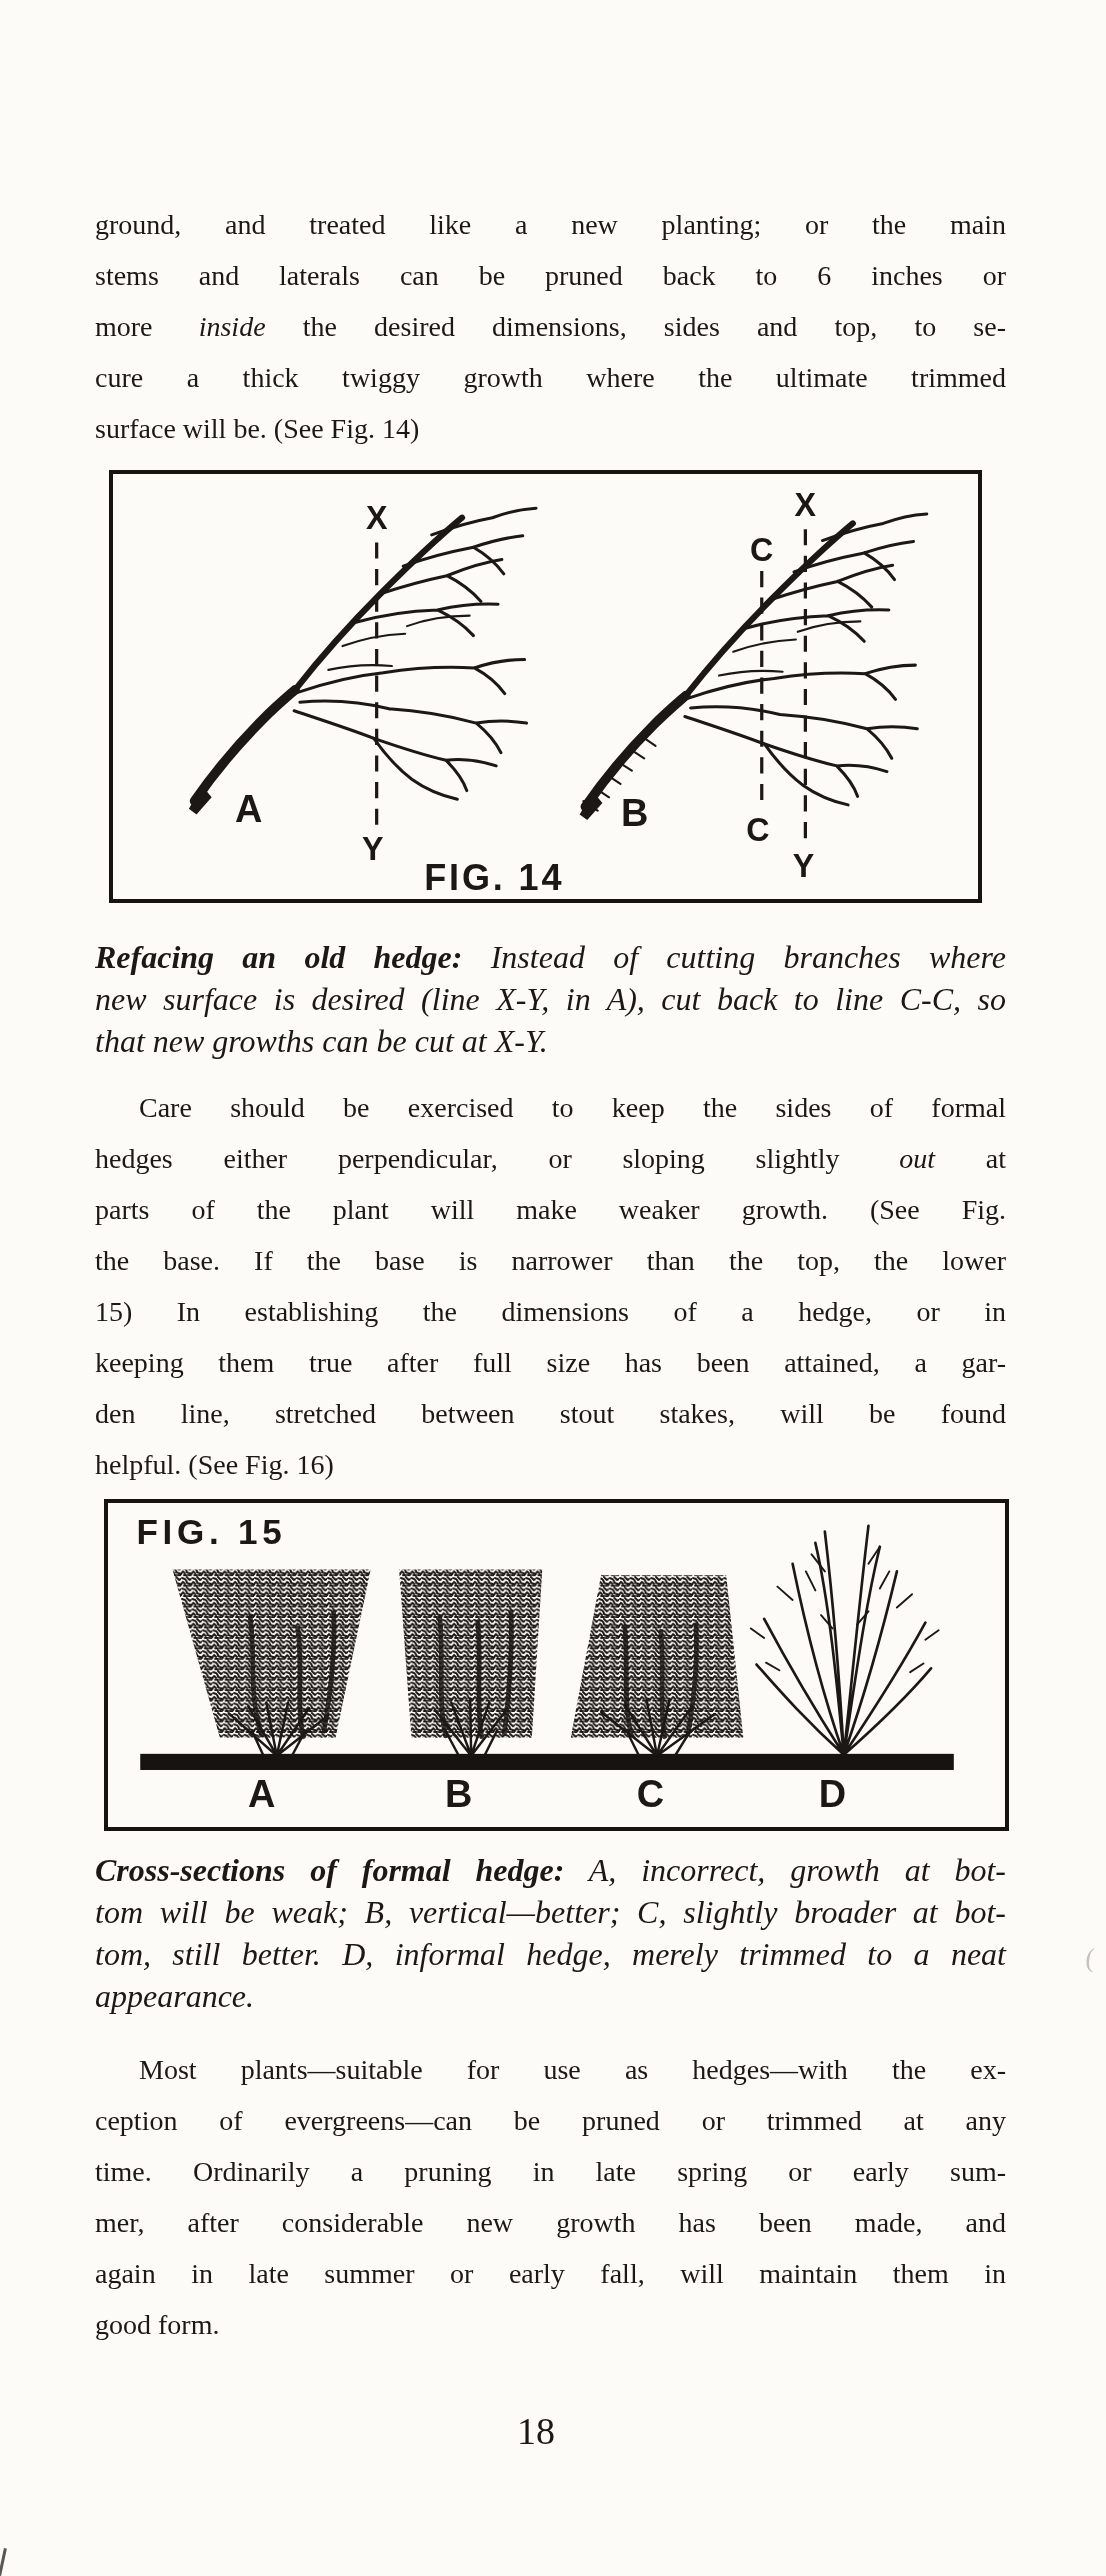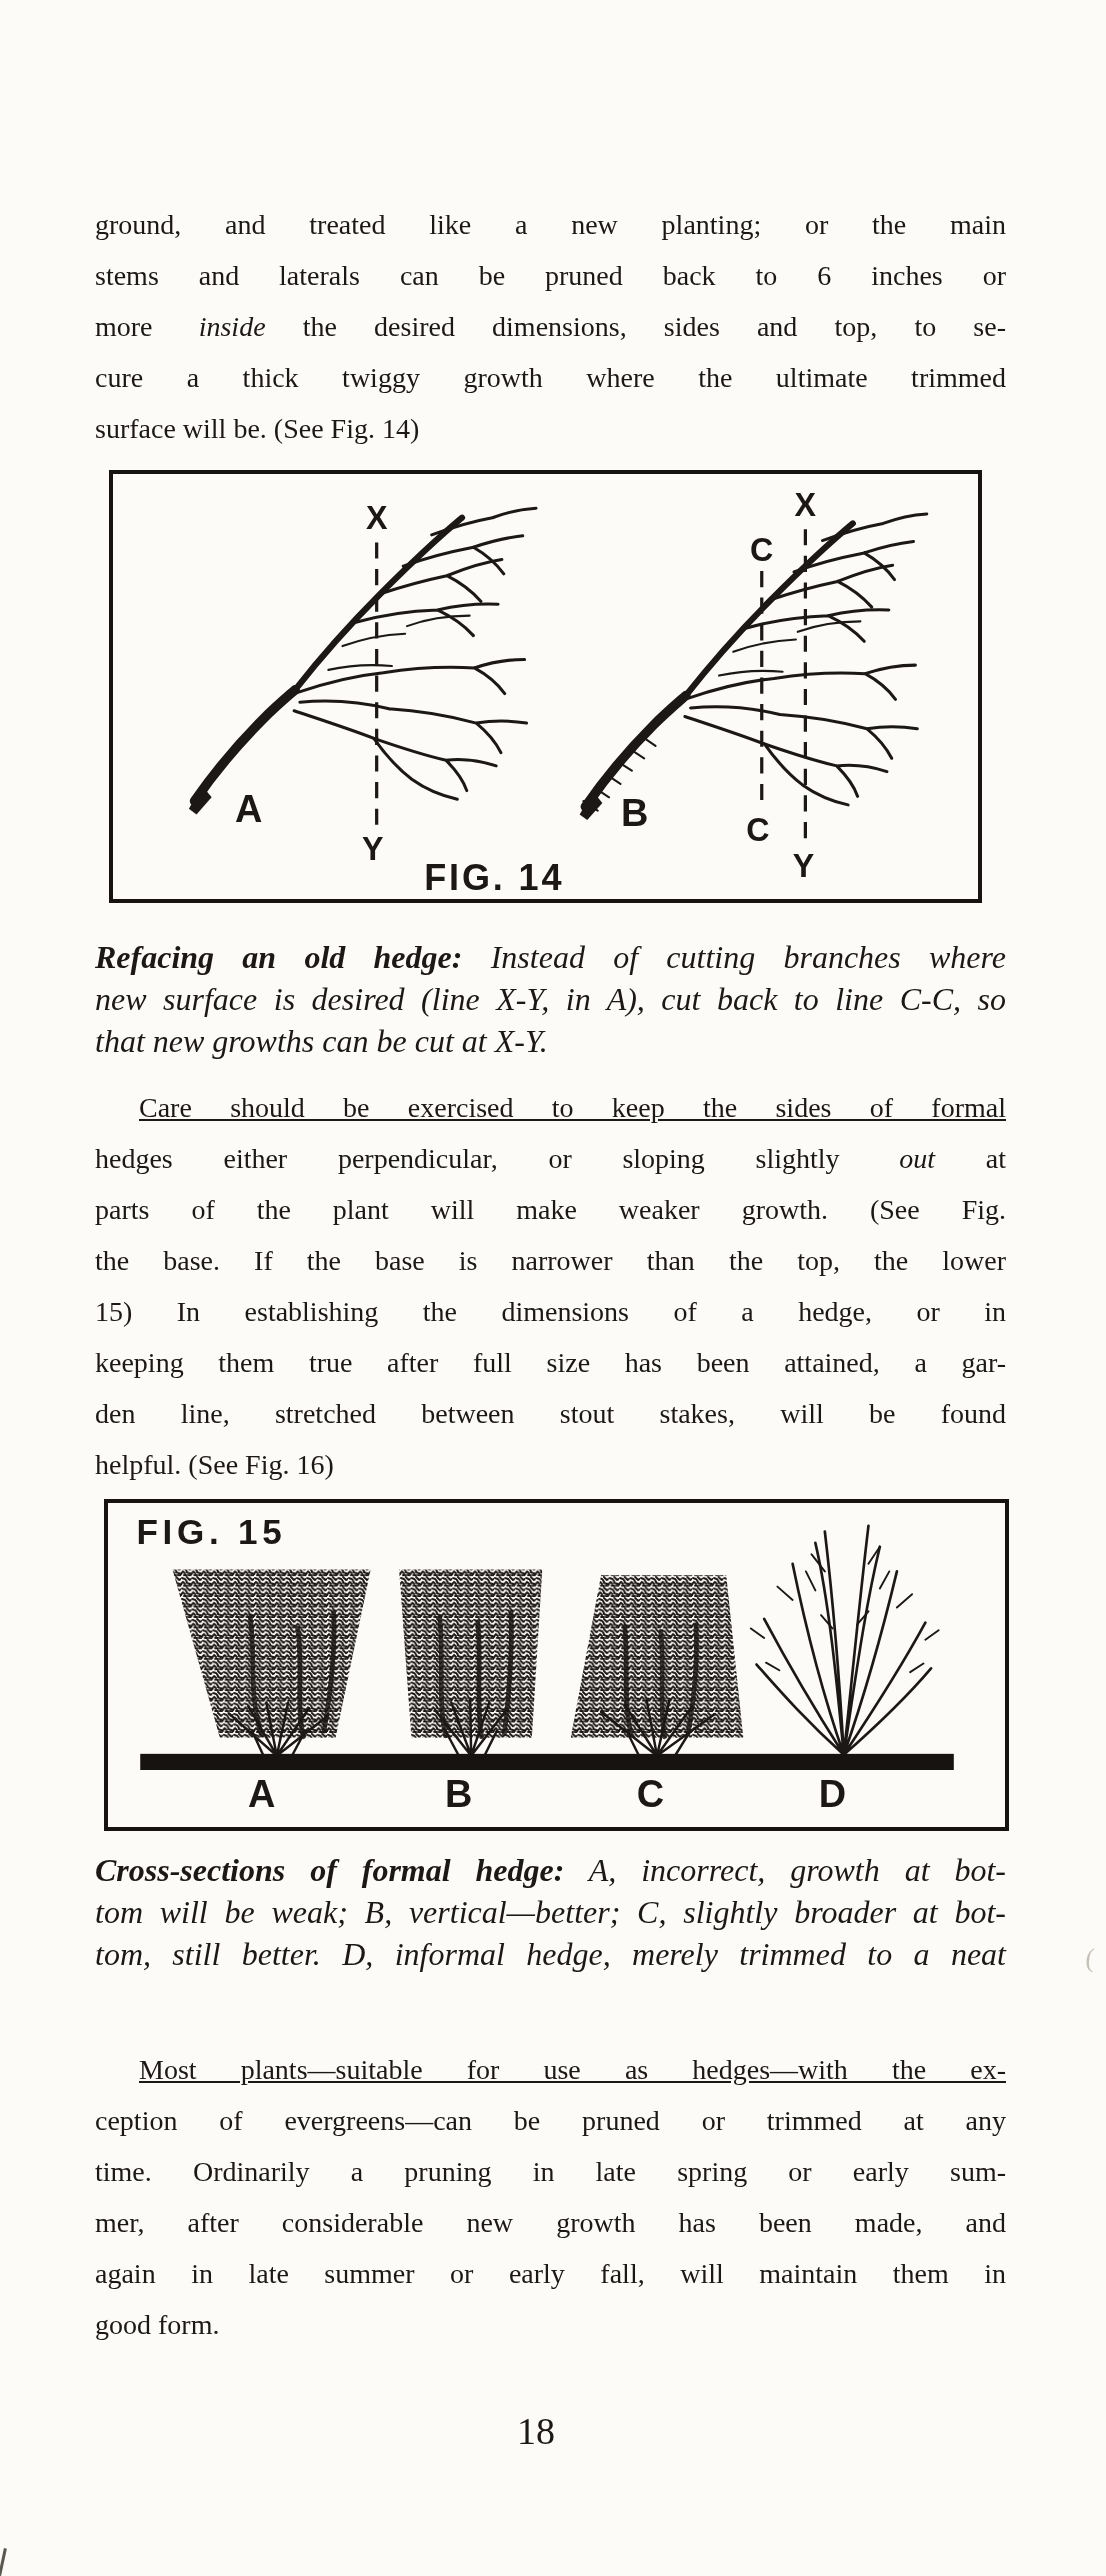--- a/index.html
+++ b/index.html
@@ -2,21 +2,21 @@
 <html style="font-size:15px"><head>
 <meta charset="utf-8">
 <style>
   :root{ --ink:#1c1815; --paper:#fcfbf8; }
   html,body{margin:0;padding:0;background:#e9e7e2;}
   .page{position:relative;width:1106px;height:2576px;margin:0 auto;background:var(--paper);
         color:var(--ink);font-family:"Liberation Serif",serif;overflow:hidden;}
   .para{position:absolute;left:95px;width:911px;}
   .line{text-align:justify;text-align-last:justify;white-space:nowrap;}
   .line.last{text-align-last:left;}
-  .line.first{padding-left:44px;text-decoration:underline;}
+  .line.first{padding-left:44px;}
   .body-para .line{height:51px;line-height:51px;font-size:28px;}
   .caption .line{height:42px;line-height:42px;font-size:32px;font-style:italic;}
   .it{font-style:italic;margin-left:9px;}
   .bd{font-weight:bold;}
   figure.figbox{position:absolute;margin:0;border:4.7px solid #171310;box-sizing:border-box;background:var(--paper);}
   .fig14{left:109px;top:470px;width:873px;height:433px;}
   .fig15{left:104px;top:1499px;width:905px;height:332px;}
   .figbox svg{display:block;width:100%;height:100%;}
   svg text{font-family:"Liberation Sans",sans-serif;font-weight:700;fill:var(--ink);}
   .mk{font-size:34px;}
@@ -150,20 +150,21 @@
       <text class="hletter" x="370" y="320" text-anchor="middle">B</text>
       <text class="hletter" x="572" y="320" text-anchor="middle">C</text>
       <text class="hletter" x="764" y="320" text-anchor="middle">D</text>
     </svg>
   </figure>
 
   <div class="para caption" style="top:1849px">
       <div class="line"><span class="bd">Cross-sections of formal hedge:</span><span> A, incorrect, growth at bot-</span></div>
       <div class="line"><span>tom will be weak; B, vertical—better; C, slightly broader at bot-</span></div>
       <div class="line"><span>tom, still better. D, informal hedge, merely trimmed to a neat</span></div>
+      <div class="line last"><span>appearance.</span></div>
     </div>
 
   <div class="para body-para" style="top:2044px">
       <div class="line first"><span>Most plants—suitable for use as hedges—with the ex-</span></div>
       <div class="line"><span>ception of evergreens—can be pruned or trimmed at any</span></div>
       <div class="line"><span>time. Ordinarily a pruning in late spring or early sum-</span></div>
       <div class="line"><span>mer, after considerable new growth has been made, and</span></div>
       <div class="line"><span>again in late summer or early fall, will maintain them in</span></div>
       <div class="line last"><span>good form.</span></div>
     </div>

